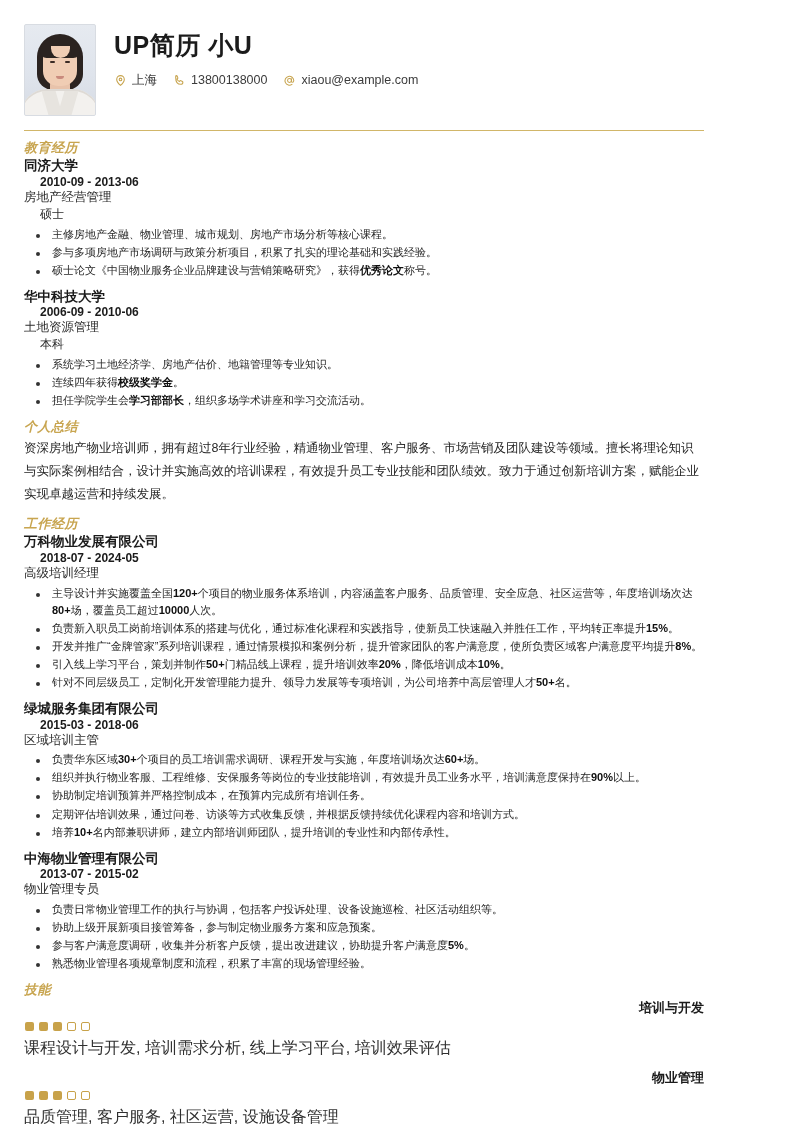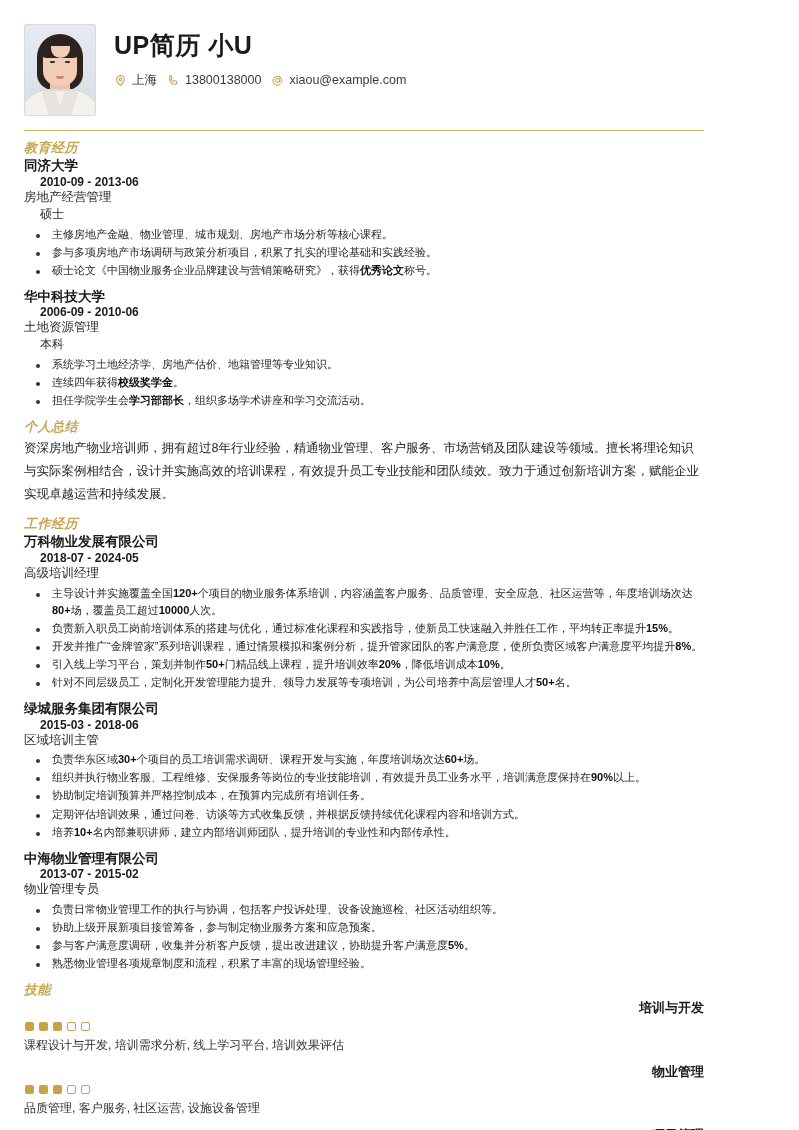--- a/index.html
+++ b/index.html
@@ -120,20 +120,21 @@
     font-size: 25px;
     font-weight: 700;
     letter-spacing: .5px;
     color: #1b1b1b;
     line-height: 1.1;
     margin: 0 0 12px 0;
   }
   .contacts {
     display: flex;
     align-items: center;
+    gap: 6px;
     font-size: 12.5px;
     color: #3b3b3b;
   }
   .contact {
     display: inline-flex;
     align-items: center;
     gap: 5px;
     margin-right: 10px;
   }
   .c-ico {
@@ -243,21 +244,21 @@
     margin: 4px 0 5px 1px;
   }
   .dot {
     width: 9px; height: 9px;
     border-radius: 2px;
     box-sizing: border-box;
   }
   .dot.on  { background: #c8a24a; }
   .dot.off { background: #ffffff; border: 1.5px solid #c8a24a; }
   .skill-items {
-    font-size: 12px;
+    font-size: 16px;
     color: #303030;
     line-height: 1.5;
   }
   .sec-block { margin-bottom: 10px; }
 </style>
 </head>
 <body>
 
 <div class="page">
 

